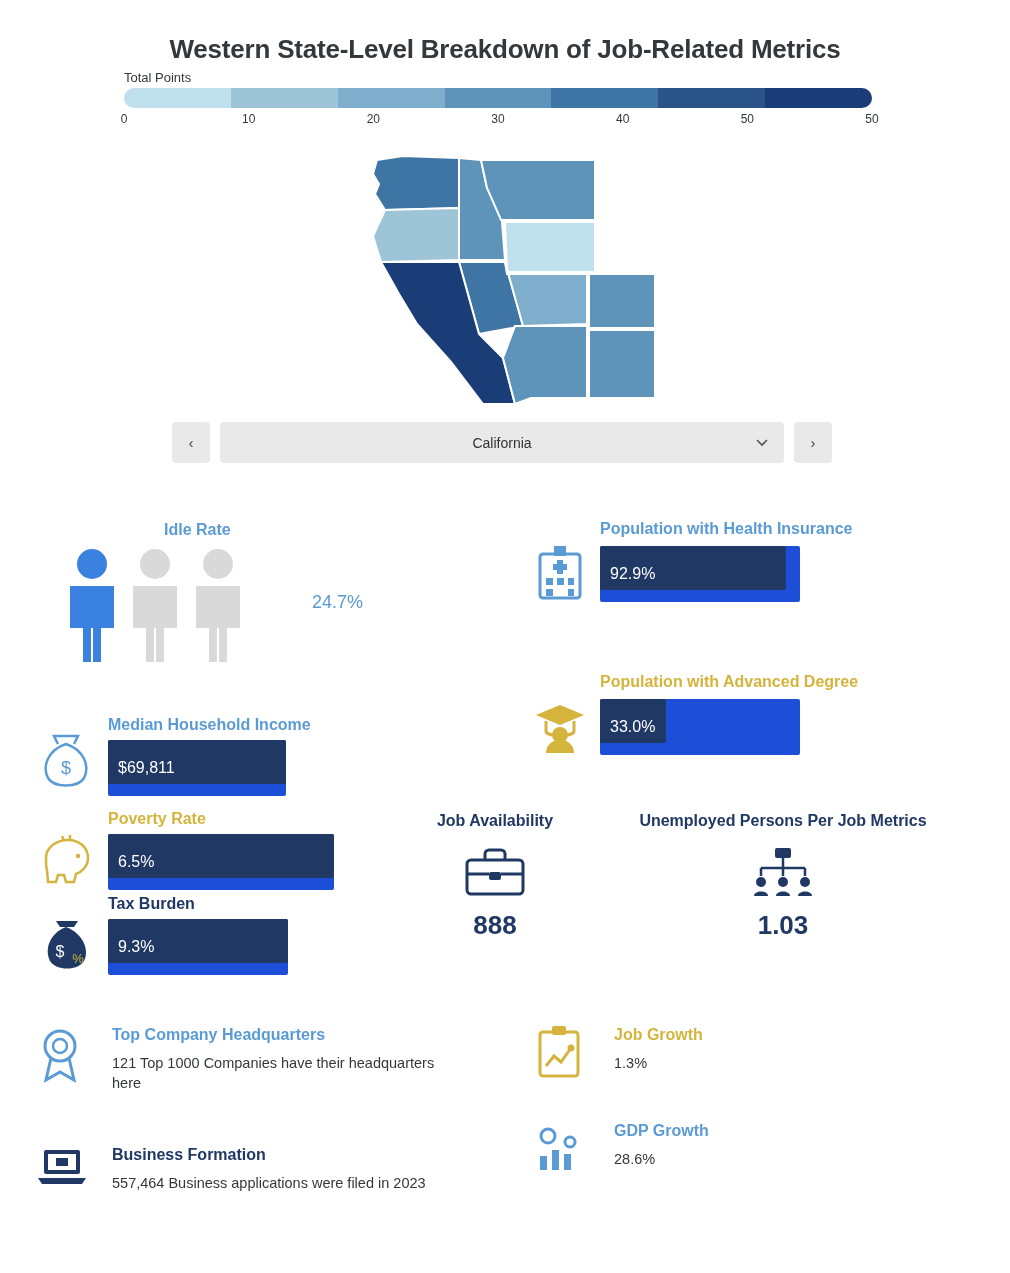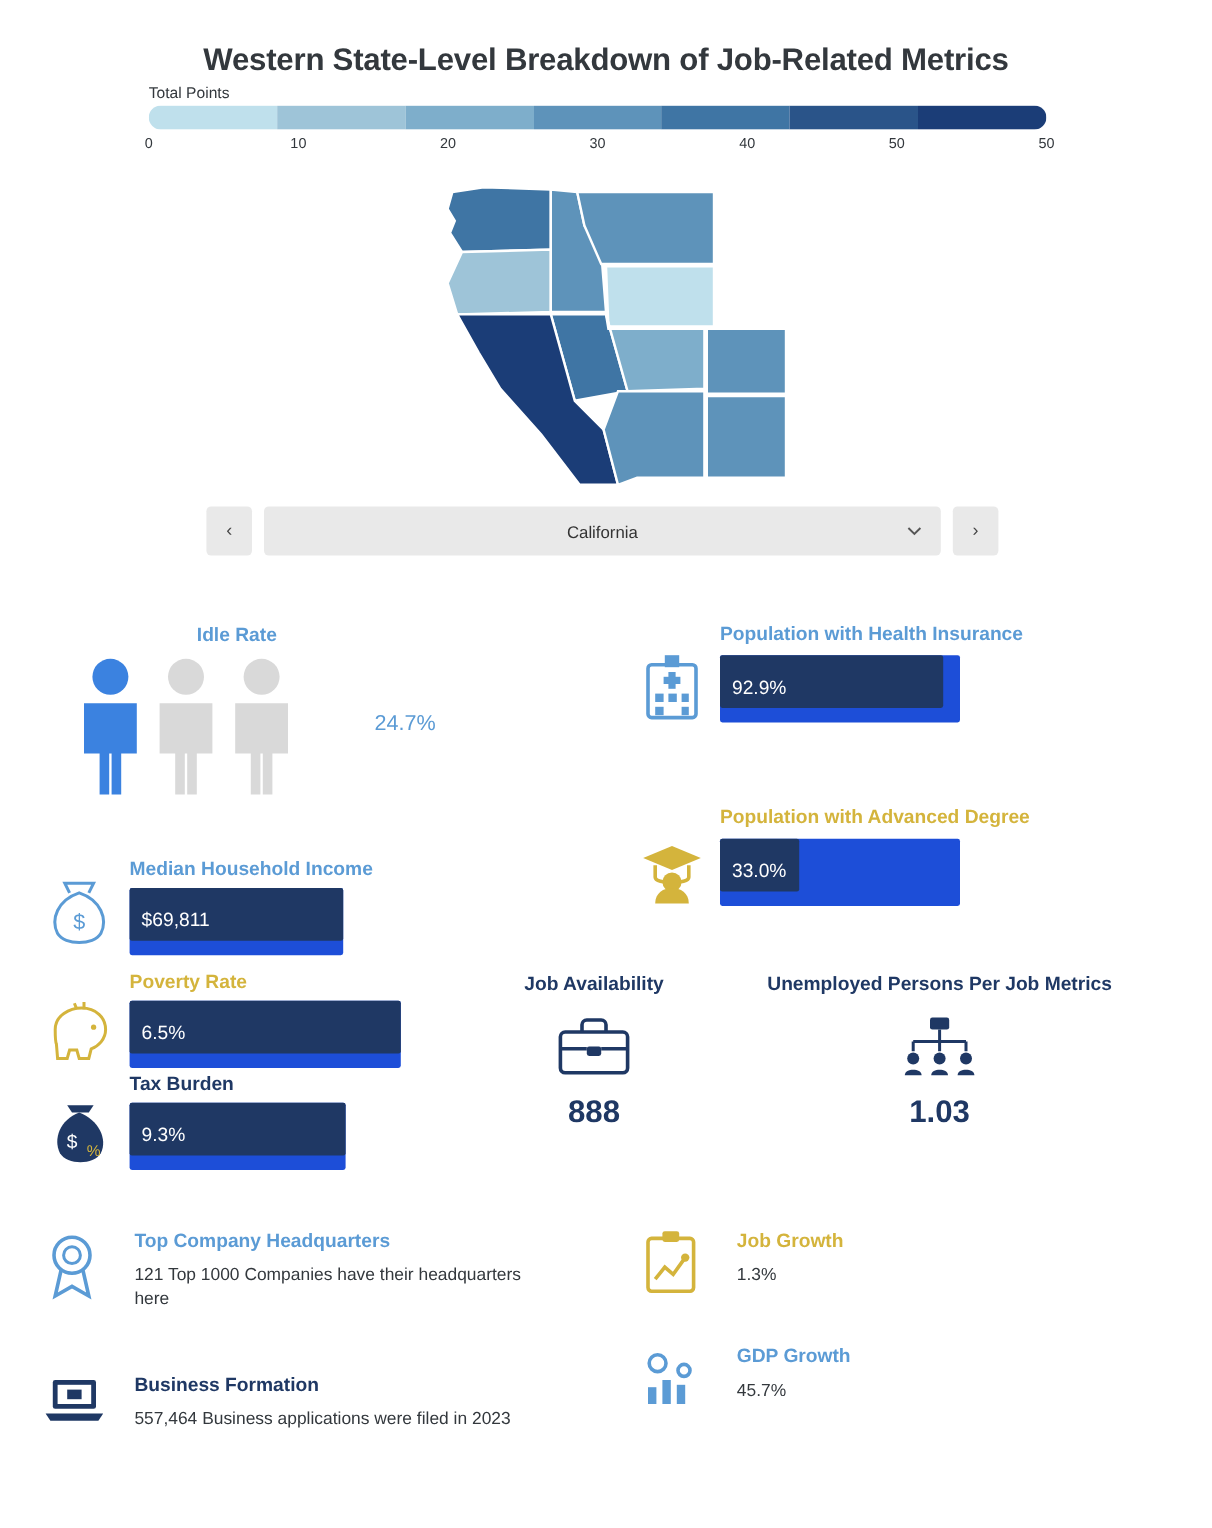--- a/index.html
+++ b/index.html
@@ -349,17 +349,17 @@
       <svg width="54" height="52" viewBox="0 0 54 52">
         <circle cx="16" cy="14" r="7" fill="none" stroke="#5b9bd5" stroke-width="3"></circle>
         <circle cx="38" cy="20" r="5" fill="none" stroke="#5b9bd5" stroke-width="3"></circle>
         <rect x="8" y="34" width="7" height="14" fill="#5b9bd5"></rect>
         <rect x="20" y="28" width="7" height="20" fill="#5b9bd5"></rect>
         <rect x="32" y="32" width="7" height="16" fill="#5b9bd5"></rect>
       </svg>
     </span>
     <div style="margin-left:82px;">
       <div class="ihd" style="color:#5b9bd5;">GDP Growth</div>
-      <div class="ibody">45.7%</div>
+      <div class="ibody">28.6%</div>
     </div>
   </div>
 
 </div>
 
 </body></html>

